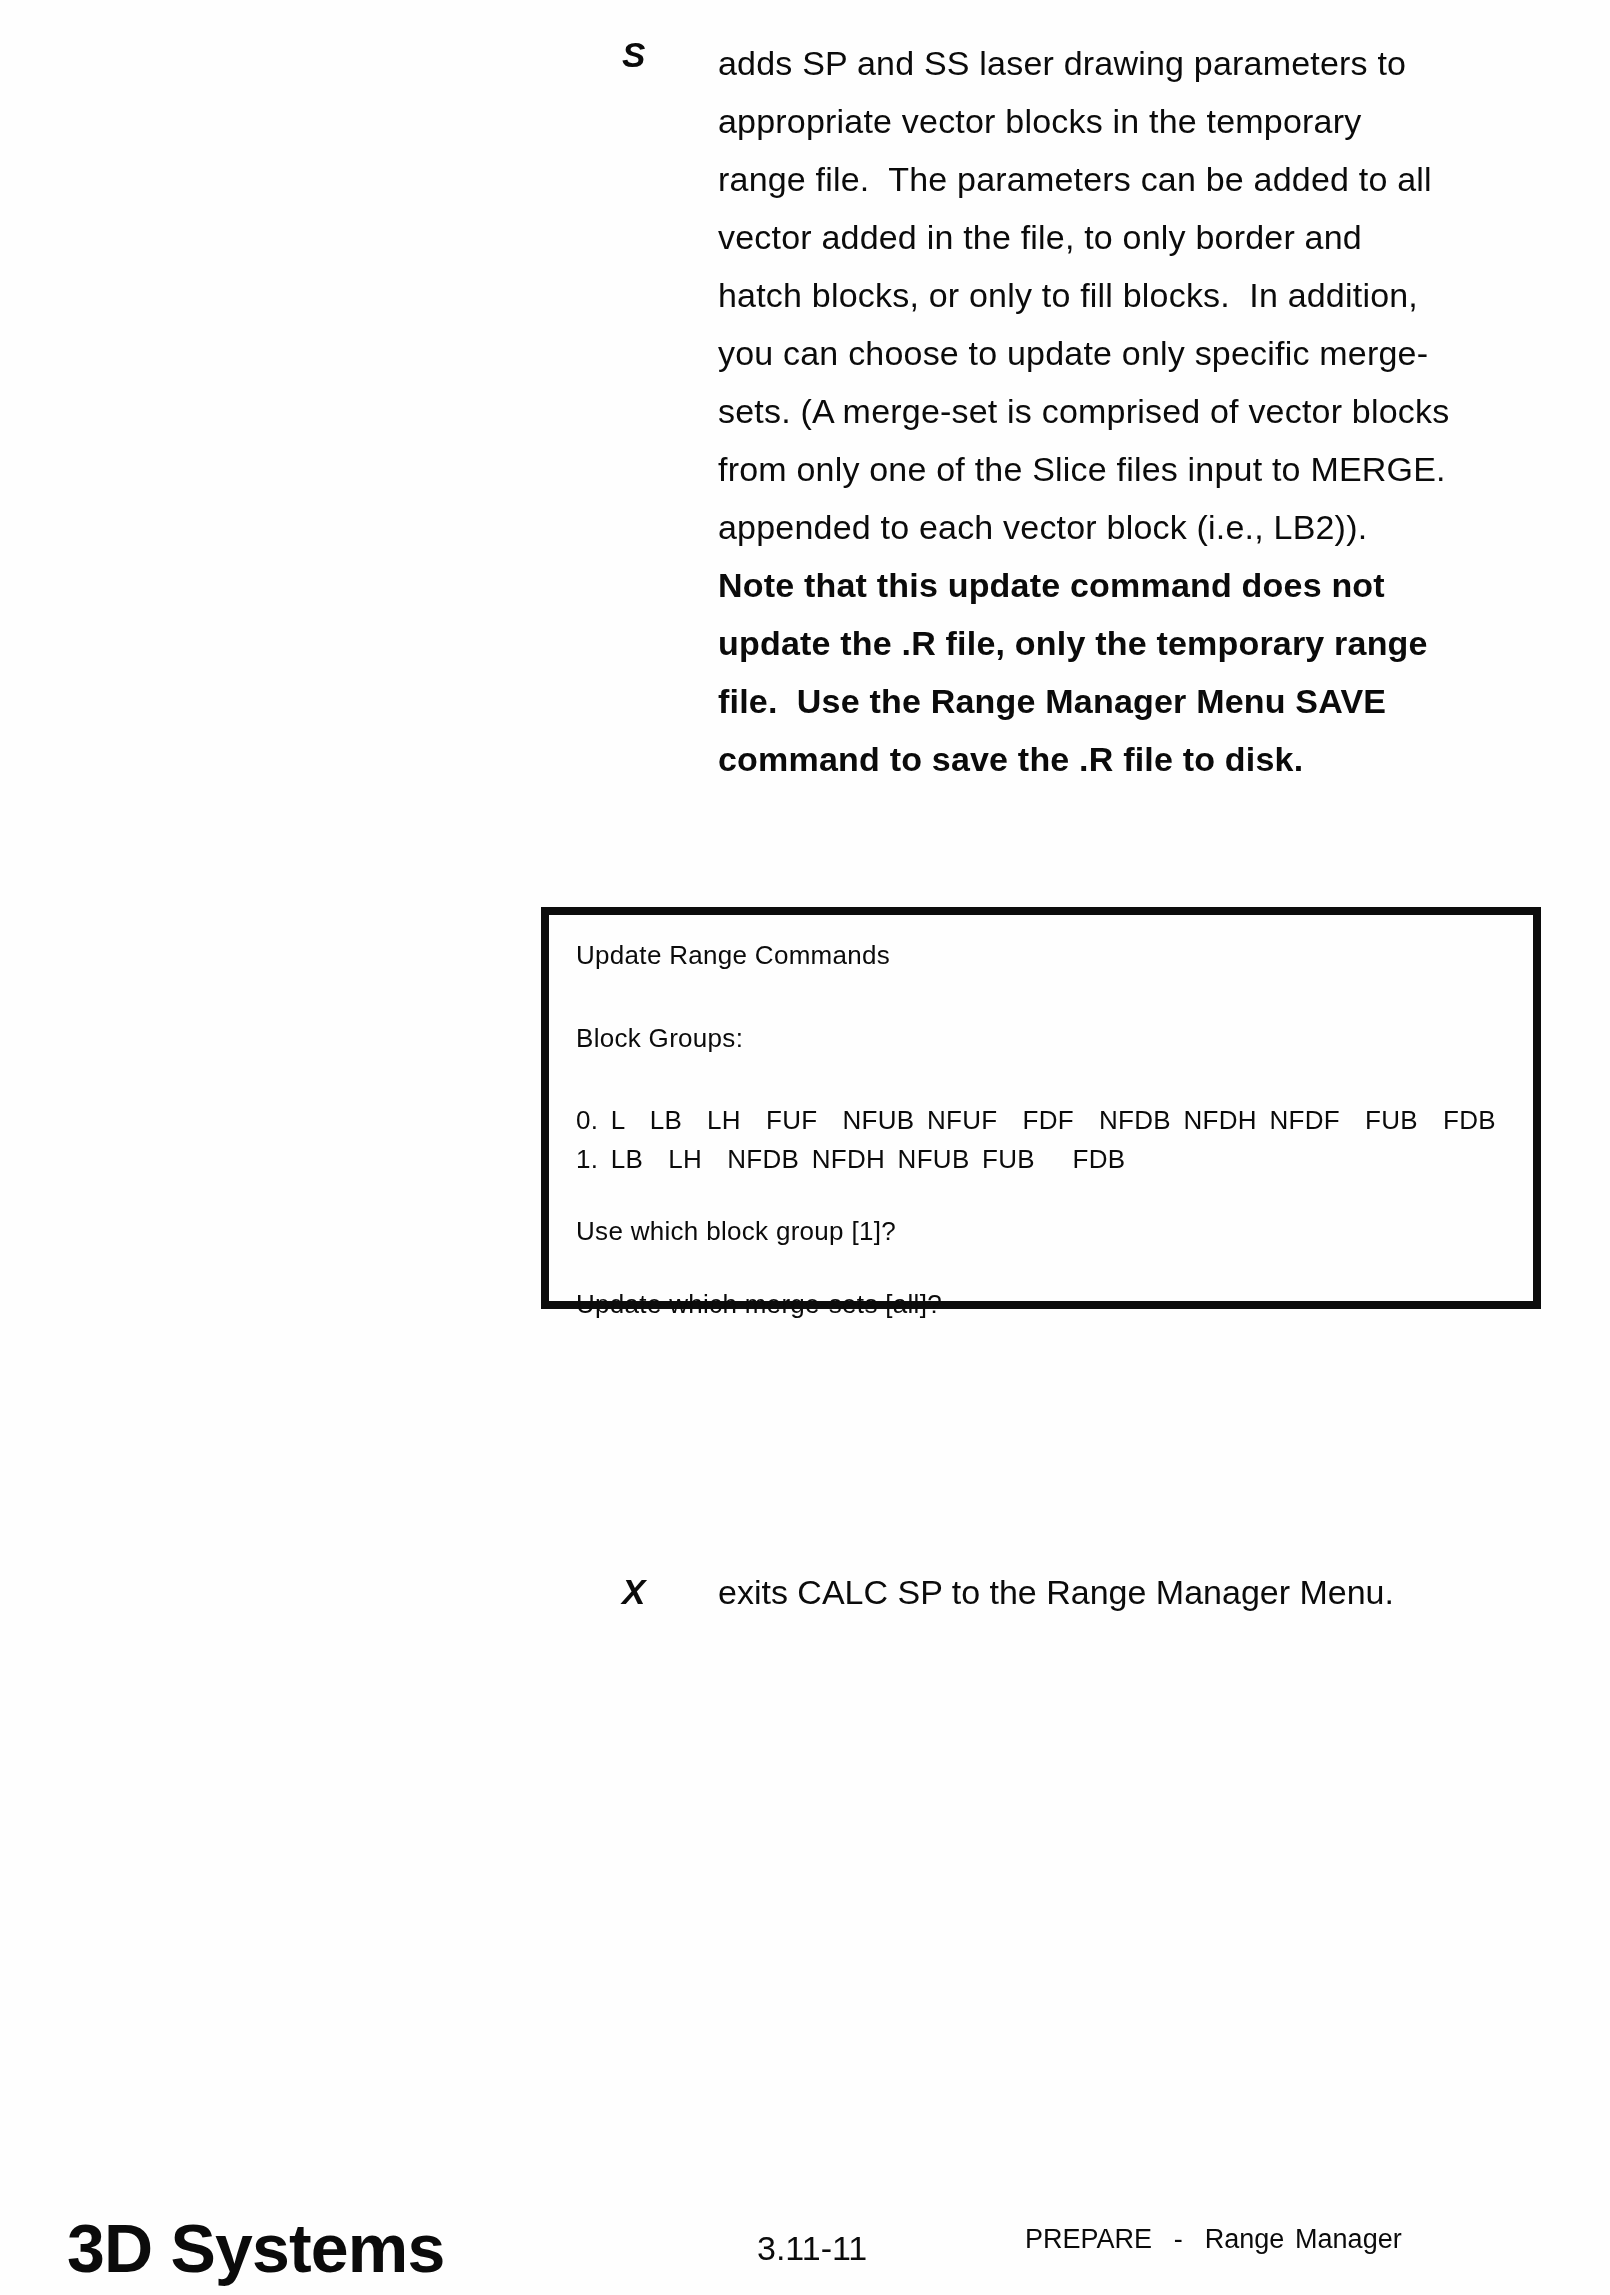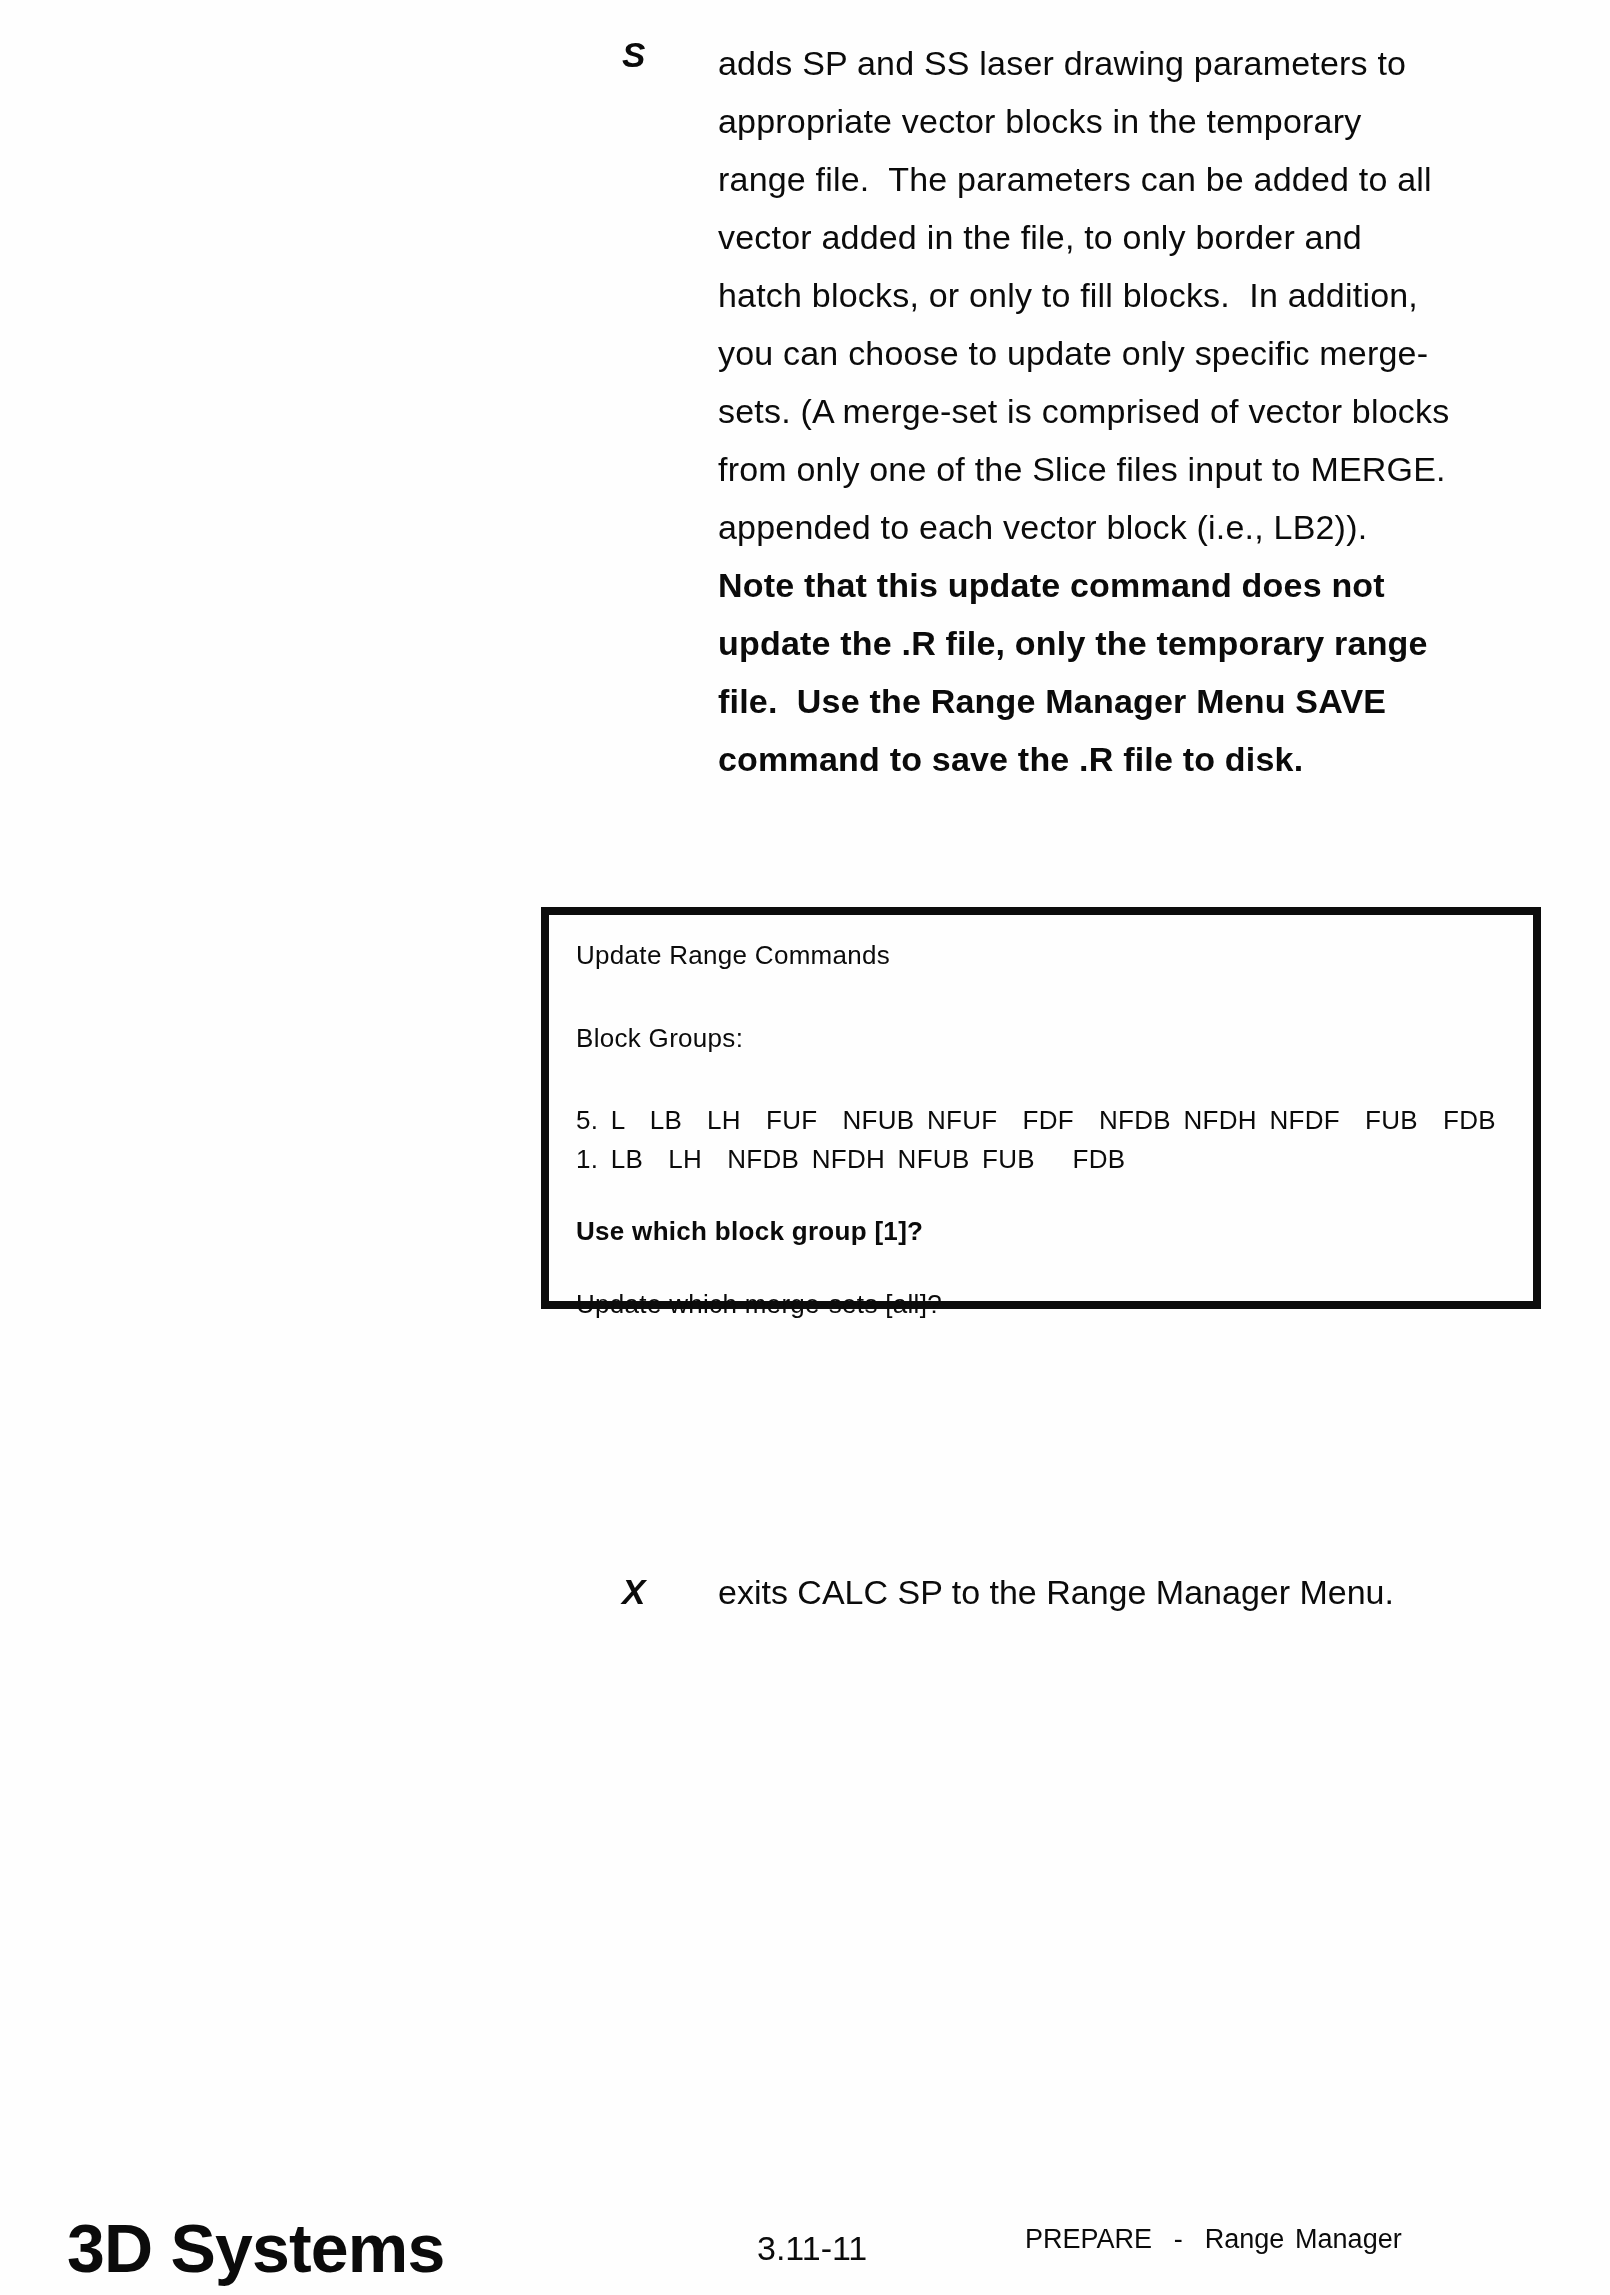--- a/index.html
+++ b/index.html
@@ -38,21 +38,21 @@
     box-sizing: border-box;
     border: 8.4px solid #0c0c0c;
     padding: 25px 8.4px 0 27px;
     font-size: 26px;
     letter-spacing: 0.3px;
   }
   .terminal-box div { white-space: pre; }
   .box-title { margin: 0; }
   .box-label { margin-top: 52px; }
   .box-groups { margin-top: 47px; line-height: 39px; word-spacing: 5px; }
-  .box-prompt-1 { margin-top: 37px; font-weight: bold; }
+  .box-prompt-1 { margin-top: 37px; }
   .box-prompt-2 { margin-top: 42px; }
   .x-desc {
     position: absolute;
     left: 718px;
     top: 1573px;
     font-size: 34px;
     white-space: pre;
   }
   .footer-brand {
     position: absolute;
@@ -100,21 +100,21 @@
         <div class="text-line">Note that this update command does not</div>
         <div class="text-line">update the .R file, only the temporary range</div>
         <div class="text-line">file.  Use the Range Manager Menu SAVE</div>
         <div class="text-line">command to save the .R file to disk.</div>
       </div>
   </div>
 
   <div class="terminal-box">
     <div class="box-title">Update Range Commands</div>
     <div class="box-label">Block Groups:</div>
-    <div class="box-groups"><div class="group-line">5. L  LB  LH  FUF  NFUB NFUF  FDF  NFDB NFDH NFDF  FUB  FDB</div><div class="group-line">1. LB  LH  NFDB NFDH NFUB FUB   FDB</div><div class="group-line"></div></div>
+    <div class="box-groups"><div class="group-line">0. L  LB  LH  FUF  NFUB NFUF  FDF  NFDB NFDH NFDF  FUB  FDB</div><div class="group-line">1. LB  LH  NFDB NFDH NFUB FUB   FDB</div><div class="group-line"></div></div>
     <div class="box-prompt-1">Use which block group [1]?</div>
     <div class="box-prompt-2">Update which merge-sets [all]?</div>
   </div>
 
   <div class="term" style="left:622px; top:1572px;">X</div>
 
   <div class="x-desc">exits CALC SP to the Range Manager Menu.</div>
 
   <div class="footer-brand">3D Systems</div>
 

